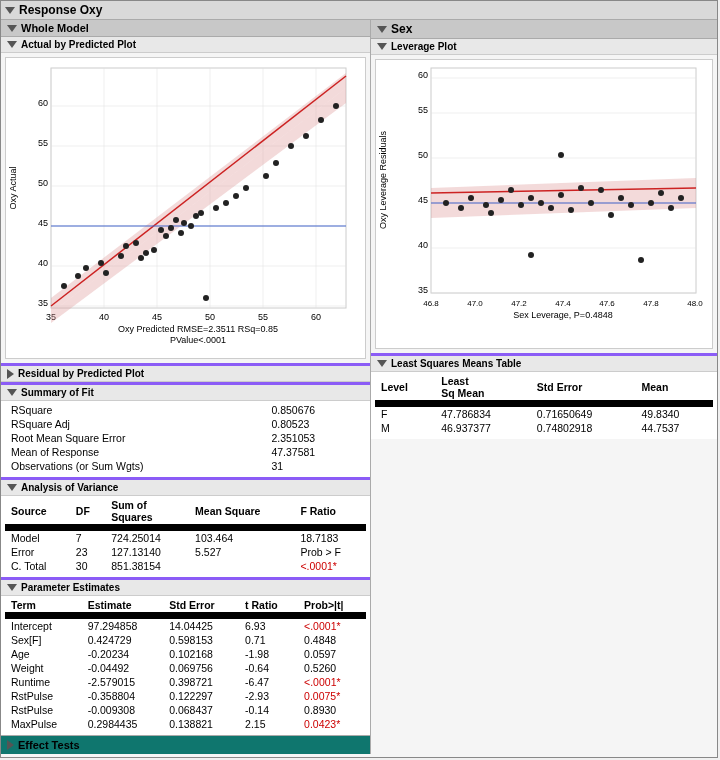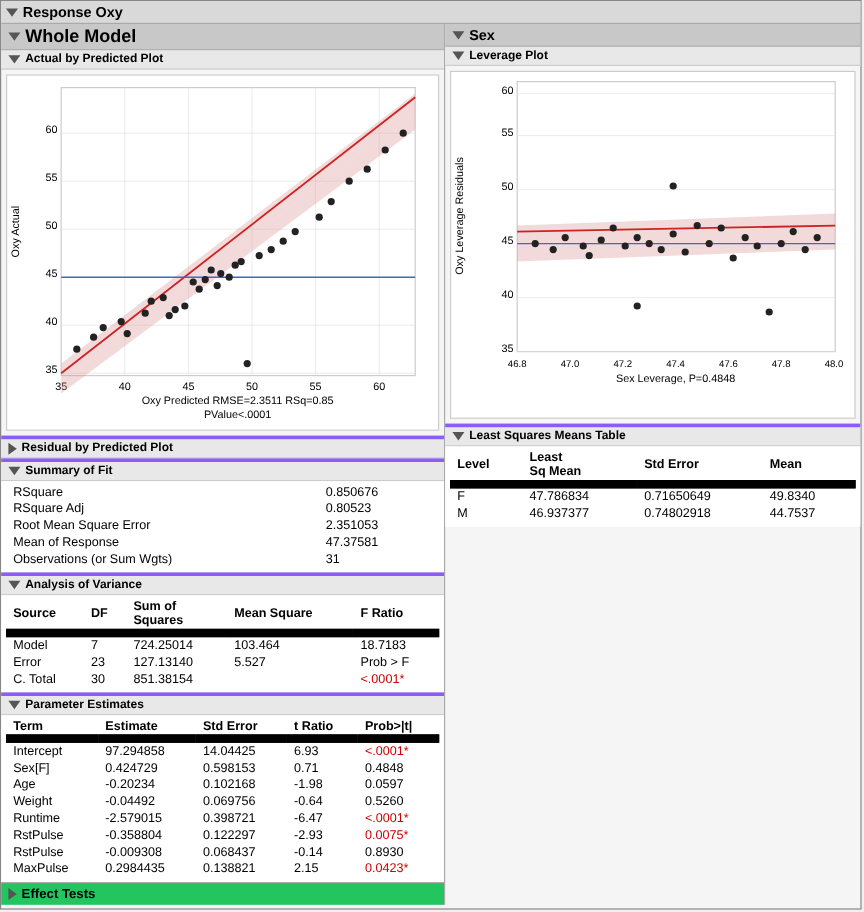--- a/index.html
+++ b/index.html
@@ -113,39 +113,39 @@
     }
 
     .section-body {
       background: white;
     }
 
     .whole-model-header {
       background: #c8c8c8;
       padding: 2px 6px;
       font-weight: bold;
-      font-size: 15px;
+      font-size: 11px;
       border-bottom: 1px solid #aaa;
       display: flex;
       align-items: center;
     }
 
     .sex-header {
       background: #c8c8c8;
       padding: 2px 6px;
       font-weight: bold;
       font-size: 12px;
       border-bottom: 1px solid #aaa;
       display: flex;
       align-items: center;
     }
 
     .bottom-section {
       border-top: 1px solid #aaa;
-      background: #22c55e;
+      background: #0f766e;
       padding: 3px 6px;
       font-weight: bold;
       font-size: 11px;
       display: flex;
       align-items: center;
       cursor: pointer;
     }
 
     .label-col { min-width: 140px; }
     .value-col { text-align: right; }

